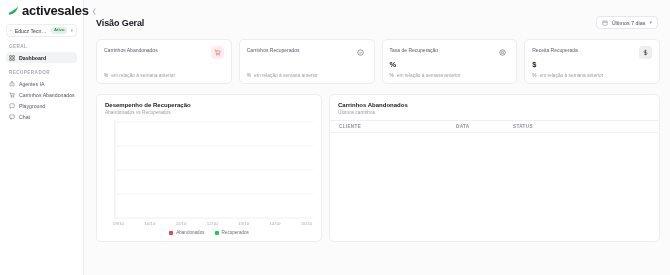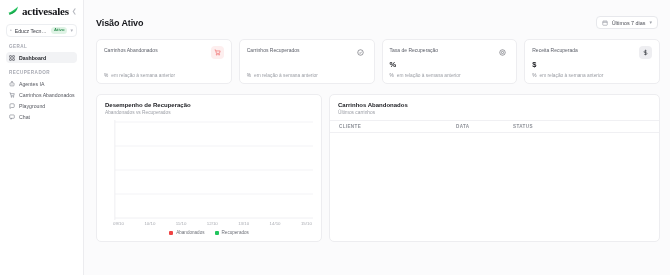--- a/index.html
+++ b/index.html
@@ -19,23 +19,22 @@
     padding: 0 6px;
     flex: 0 0 84px;
     position: relative;
   }
   .brand {
     display: flex; align-items: center; gap: 3px;
     height: 21px; padding: 0 2px;
   }
   .brand-logo { width: 11px; height: 11px; display: block; flex: 0 0 11px; }
   .brand-name {
-    font-size: 11px; font-weight: 700; color: #15161a;
+    font-size: 13px; font-weight: 700; color: #15161a;
     letter-spacing: -0.25px;
-    font-family: Liberation Serif, serif;
   }
   .brand-collapse {
     margin-left: auto; font-size: 6px; color: #b9bbc2; line-height: 1;
   }
 
   .org-switch {
     display: flex; align-items: center; gap: 3px;
     margin: 3px 0 0 0;
     height: 13px;
     border: 1px solid #eceef1; border-radius: 4px;
@@ -230,21 +229,21 @@
         <rect x="1.8" y="2.5" width="12.4" height="9" rx="2"></rect>
         <path d="M5 11.5v2.5l3-2.5"></path>
       </svg>
       <span class="nav-label">Chat</span>
     </div>
   </aside>
 
   <main class="main">
 
     <div class="main-head">
-      <div class="page-title">Visão Ativo</div>
+      <div class="page-title">Visão Geral</div>
       <div class="range-picker">
         <svg class="range-icon" viewBox="0 0 16 16" fill="none" stroke="currentColor" stroke-width="1.4">
           <rect x="2" y="3" width="12" height="11" rx="1.6"></rect>
           <path d="M2 6.4h12M5.3 1.6v2.6M10.7 1.6v2.6"></path>
         </svg>
         <span class="range-label">Últimos 7 dias</span>
         <span class="range-caret">▾</span>
       </div>
     </div>
 

